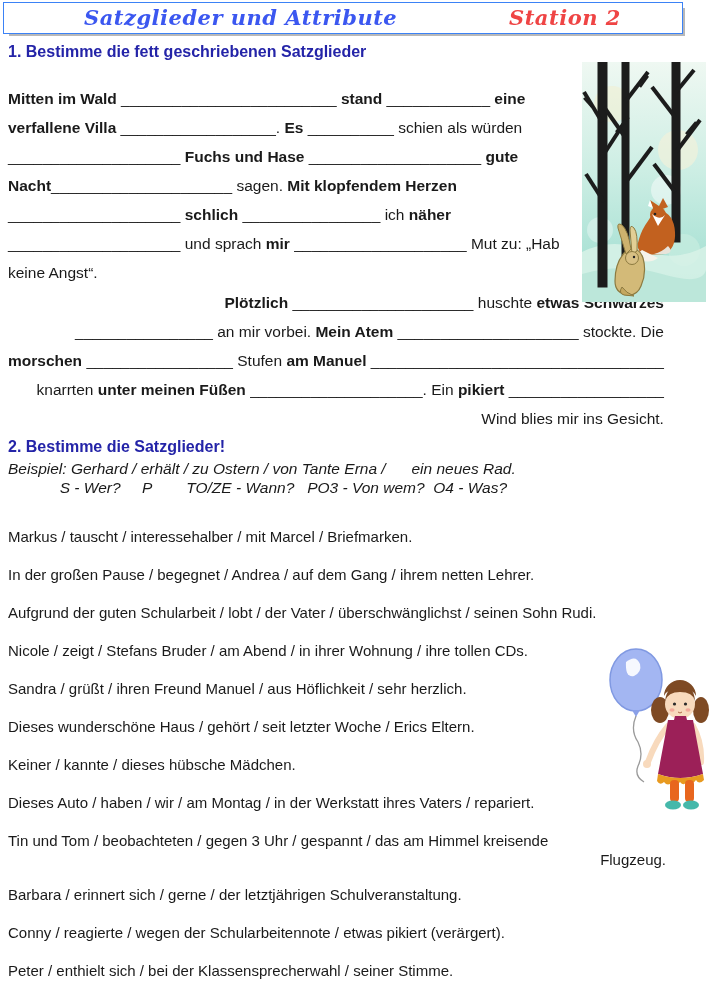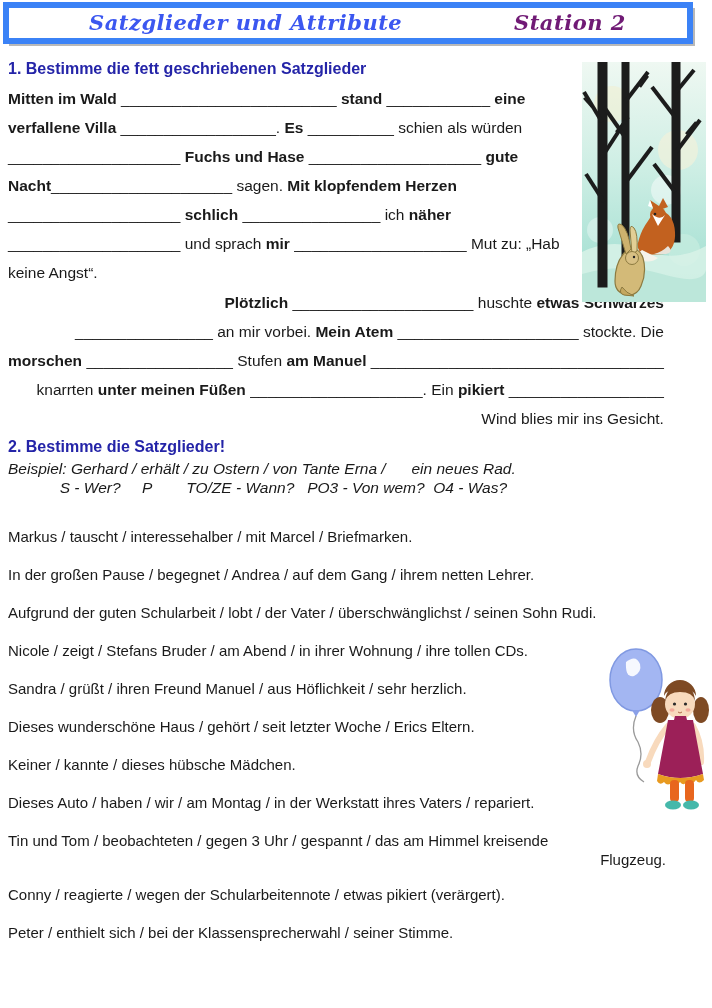--- a/index.html
+++ b/index.html
@@ -4,37 +4,37 @@
 <style>
   html,body{margin:0;padding:0;background:#e8e8e8;}
   .page{
     position:relative;width:712px;height:1008px;background:#ffffff;
     font-family:"Liberation Sans",sans-serif;color:#1a1a1a;overflow:hidden;
     margin:0 auto;
   }
   
   .header-box{
     position:absolute;left:3px;top:2px;width:678px;height:30px;
-    border:6px solid #3b82f6;background:#ffffff;
+    border:1px solid #3b82f6;background:#ffffff;
     box-shadow:4px 4px 0 -2px #b8b8b8;
   }
   .title{
     position:absolute;left:80px;top:2px;
     font-family:"DejaVu Serif",serif;font-style:italic;font-weight:bold;
     font-size:21px;color:#3b57f0;letter-spacing:.5px;white-space:pre;
   }
   .station{
     position:absolute;left:505px;top:2px;
     font-family:"DejaVu Serif",serif;font-style:italic;font-weight:bold;
-    font-size:21px;color:#701a75;letter-spacing:.5px;white-space:pre;text-align:right;
+    font-size:21px;color:#ef4444;letter-spacing:.5px;white-space:pre;text-align:right;
   }
   .sec-heading{
     position:absolute;left:8px;font-size:16px;font-weight:bold;color:#2424a8;white-space:pre;
   }
-  #s1-heading{top:60px;}
+  #s1-heading{top:43px;}
   #s2-heading{top:438px;}
   .fillpara{position:absolute;left:8px;font-size:15.5px;}
   #para1{top:84px;}
   #para2{top:288px;text-align:right;}
   .tline{white-space:pre;line-height:29px;height:29px;}
   .tline .b{font-weight:bold;}
   .example{position:absolute;left:8px;top:459px;font-size:15.5px;font-style:italic;line-height:19px;}
   .example div{white-space:pre;}
   .sentences{position:absolute;left:8px;top:527px;width:662px;font-size:15px;}
   .sentence{white-space:pre;line-height:19px;margin-bottom:19px;}
@@ -146,20 +146,21 @@
   <div class="sentences">
       <div class="sentence"><span>Markus / tauscht / interessehalber / mit Marcel / Briefmarken.</span></div>
       <div class="sentence"><span>In der großen Pause / begegnet / Andrea / auf dem Gang / ihrem netten Lehrer.</span></div>
       <div class="sentence"><span>Aufgrund der guten Schularbeit / lobt / der Vater / überschwänglichst / seinen Sohn Rudi.</span></div>
       <div class="sentence"><span>Nicole / zeigt / Stefans Bruder / am Abend / in ihrer Wohnung / ihre tollen CDs.</span></div>
       <div class="sentence"><span>Sandra / grüßt / ihren Freund Manuel / aus Höflichkeit / sehr herzlich.</span></div>
       <div class="sentence"><span>Dieses wunderschöne Haus / gehört / seit letzter Woche / Erics Eltern.</span></div>
       <div class="sentence"><span>Keiner / kannte / dieses hübsche Mädchen.</span></div>
       <div class="sentence"><span>Dieses Auto / haben / wir / am Montag / in der Werkstatt ihres Vaters / repariert.</span></div>
       <div class="sentence twoLine"><span>Tin und Tom / beobachteten / gegen 3 Uhr / gespannt / das am Himmel kreisende</span><div class="cont">Flugzeug.</div></div>
+      <div class="sentence"><span>Barbara / erinnert sich / gerne / der letztjährigen Schulveranstaltung.</span></div>
       <div class="sentence"><span>Conny / reagierte / wegen der Schularbeitennote / etwas pikiert (verärgert).</span></div>
       <div class="sentence"><span>Peter / enthielt sich / bei der Klassensprecherwahl / seiner Stimme.</span></div>
     </div>
 
   <svg class="illu" id="girl" width="106" height="180" viewBox="0 0 106 180">
 
     <g>
       <ellipse cx="32" cy="36" rx="26" ry="31" fill="#a3b6f2" stroke="#8099e2" stroke-width="1.5"></ellipse>
       <path d="M22,18 q10,-8 14,2 q2,8 -6,12 q-9,2 -8,-14 z" fill="#ffffff" opacity="0.9"></path>
       <path d="M28,66 l8,0 l-4,7 z" fill="#8aa0e8"></path>

